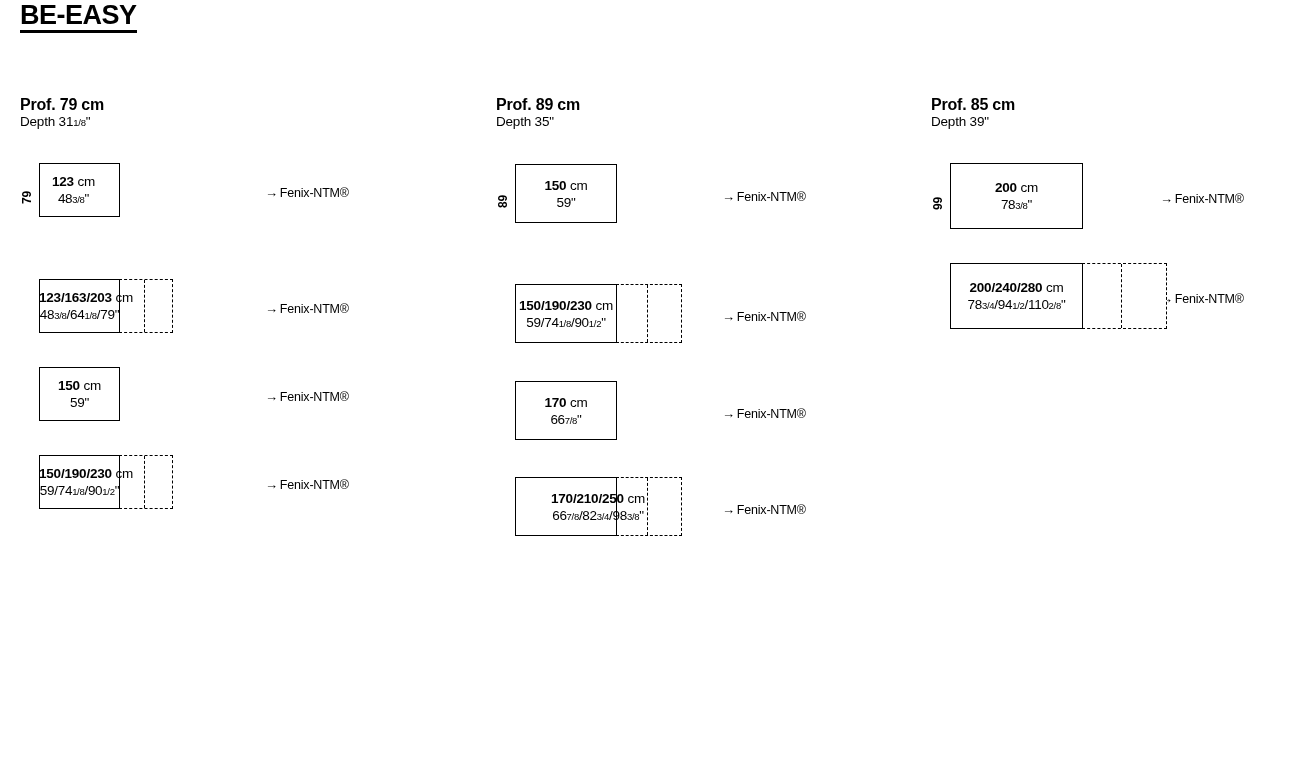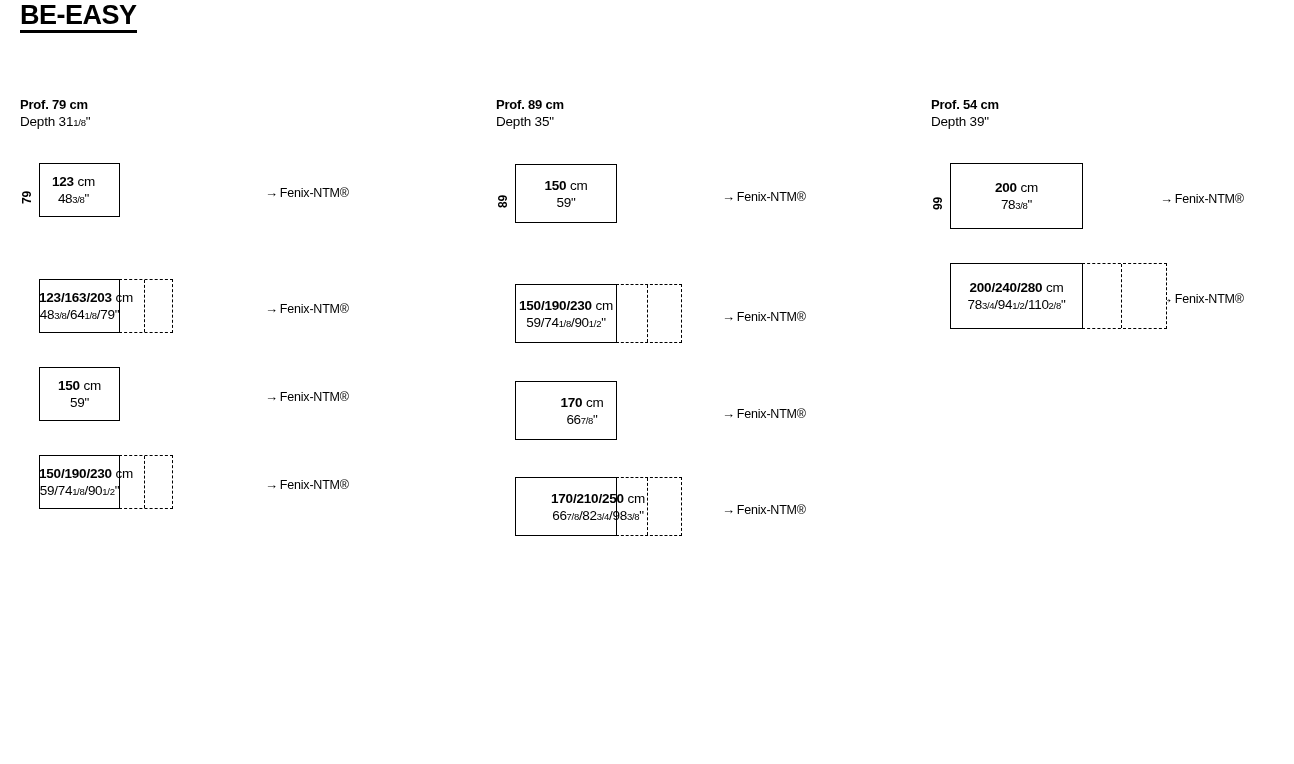--- a/index.html
+++ b/index.html
@@ -44,21 +44,21 @@
     position: absolute;
     top: 96px;
   }
   .col-header {
     position: absolute;
     top: 0;
     left: 0;
     white-space: nowrap;
   }
   .col-header .prof {
-    font-size: 13px;
+    font-size: 16px;
     font-weight: bold;
     line-height: 17px;
     letter-spacing: -0.2px;
   }
   .col-header .depth {
     font-size: 13.5px;
     font-weight: normal;
     line-height: 18px;
     letter-spacing: -0.2px;
   }
@@ -237,21 +237,21 @@
           <div class="box-label" style="left: 0px; width: 102px; top: 12.5px;">
             <div class="line-cm"><b>150/190/230</b><span class="unit"> cm</span></div>
             <div class="line-in">59/74<span class="frac">1/8</span>/90<span class="frac">1/2</span>"</div>
           </div>
         </div>
         <div class="material" style="left: 226px; top: 21.5px;"><span class="arrow">→</span><span>Fenix-NTM®</span></div>
       </div>
       <div class="dim-row" style="top: 285px;">
         <div class="module" style="left: 19px;">
           <div class="solid-box" style="width: 102px; height: 59px;"></div>
-          <div class="box-label" style="left: 16px; width: 102px; top: 12.5px;">
+          <div class="box-label" style="left: 0px; width: 102px; top: 12.5px;">
             <div class="line-cm"><b>170</b><span class="unit"> cm</span></div>
             <div class="line-in">66<span class="frac">7/8</span>"</div>
           </div>
         </div>
         <div class="material" style="left: 226px; top: 21.5px;"><span class="arrow">→</span><span>Fenix-NTM®</span></div>
       </div>
       <div class="dim-row" style="top: 381px;">
         <div class="module" style="left: 19px;">
           <div class="dashed-ext" style="left: 101px; width: 66px; height: 59px;">
             <div class="dashed-div" style="left: 30px;"></div>
@@ -260,21 +260,21 @@
           <div class="box-label" style="left: 0px; width: 102px; top: 12.5px; padding-left: 32px;">
             <div class="line-cm"><b>170/210/250</b><span class="unit"> cm</span></div>
             <div class="line-in">66<span class="frac">7/8</span>/82<span class="frac">3/4</span>/98<span class="frac">3/8</span>"</div>
           </div>
         </div>
         <div class="material" style="left: 226px; top: 21.5px;"><span class="arrow">→</span><span>Fenix-NTM®</span></div>
       </div>
     </div>
     <div class="column" style="left: 931px;">
       <div class="col-header">
-        <div class="prof">Prof. 54 cm</div>
+        <div class="prof">Prof. 85 cm</div>
         <div class="depth">Depth 39"</div>
       </div>
       <div class="dim-row" style="top: 67px;">
         <div class="depth-tag" style="left: 0px; top: 47px;">99</div>
         <div class="module" style="left: 19px;">
           <div class="solid-box" style="width: 133px; height: 66px;"></div>
           <div class="box-label" style="left: 0px; width: 133px; top: 16px;">
             <div class="line-cm"><b>200</b><span class="unit"> cm</span></div>
             <div class="line-in">78<span class="frac">3/8</span>"</div>
           </div>

